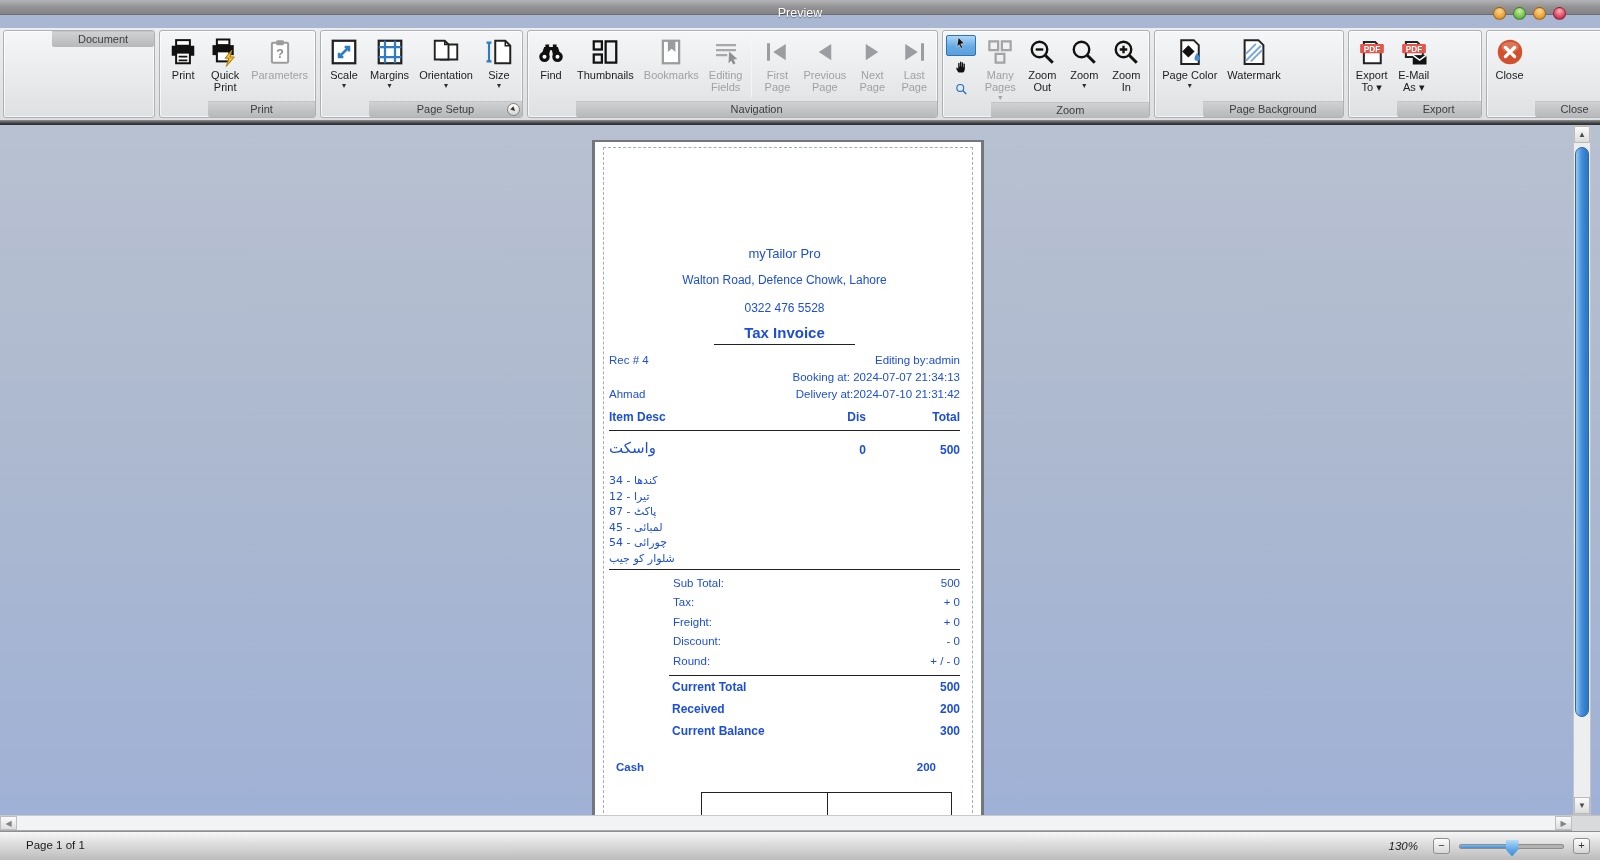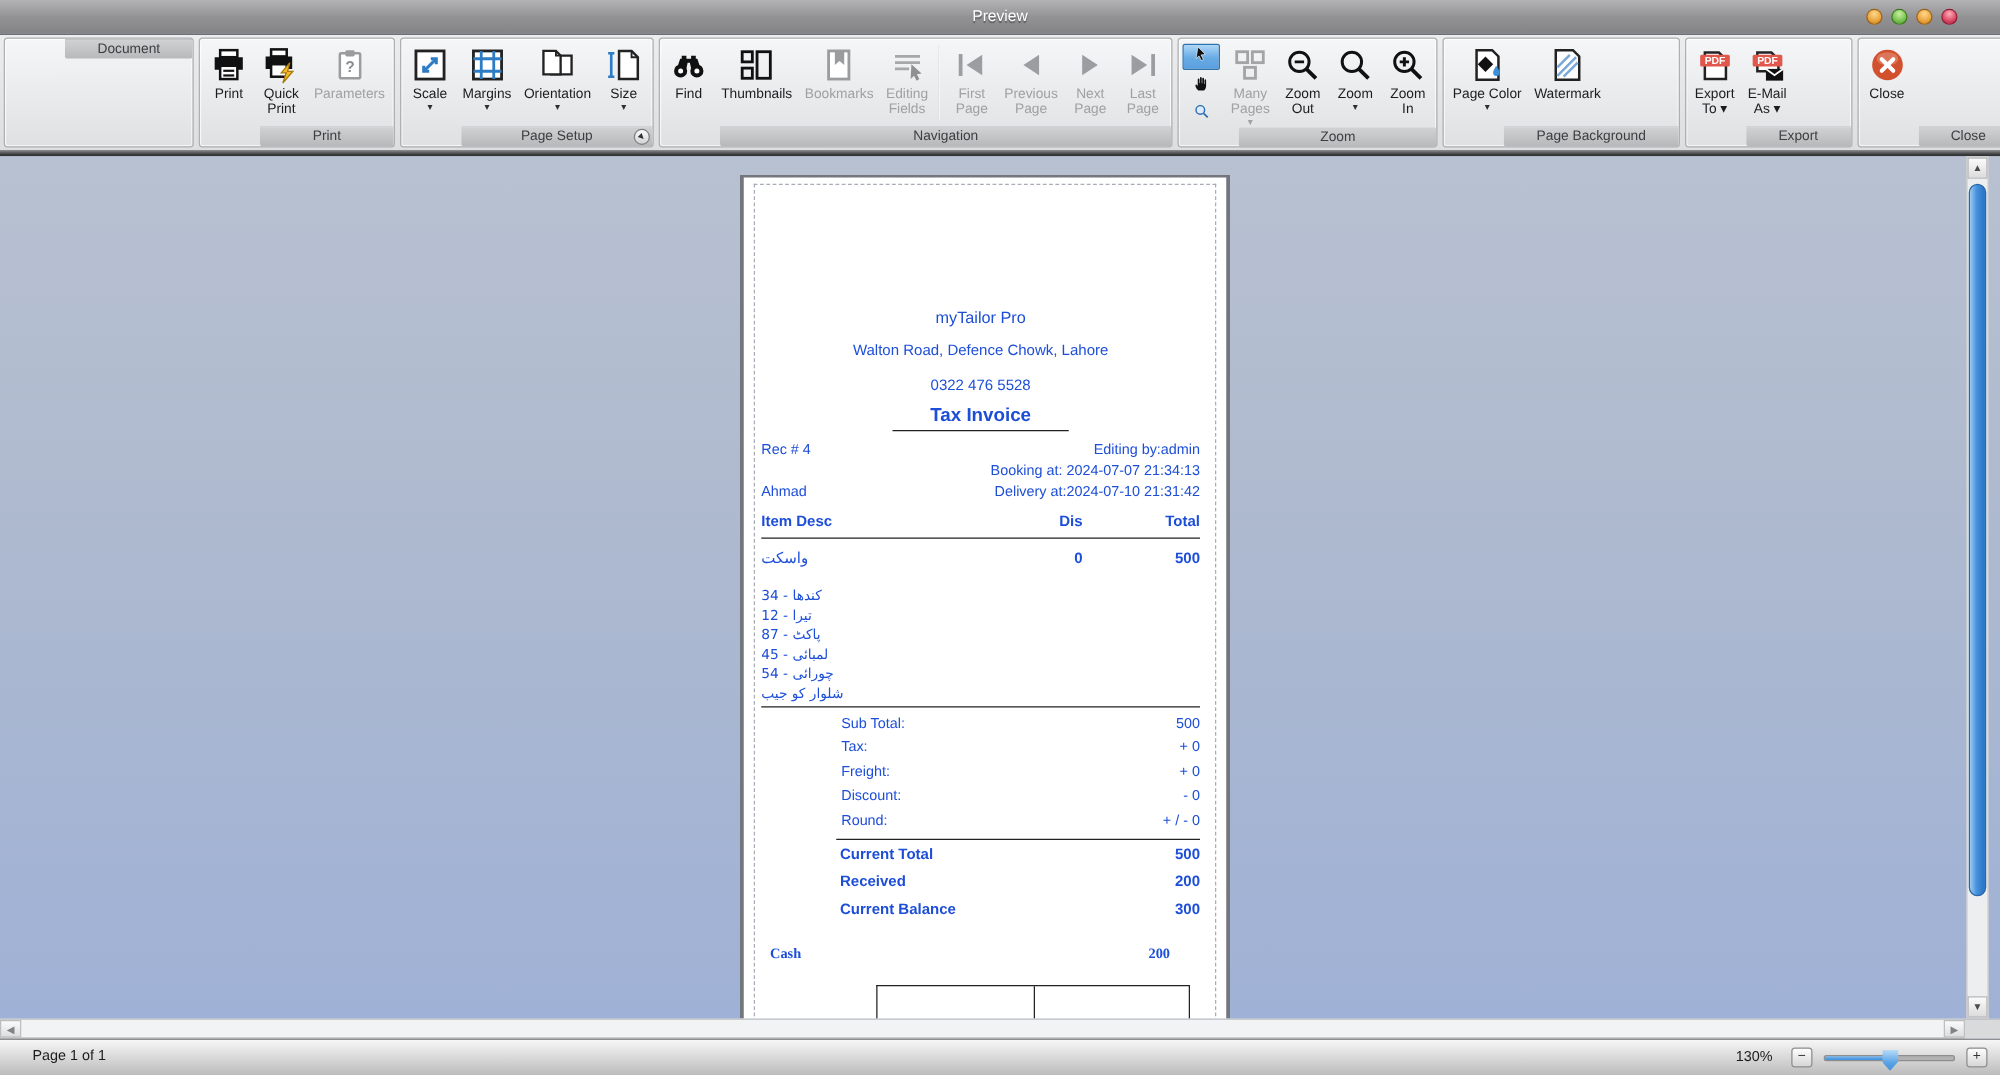--- a/index.html
+++ b/index.html
@@ -1,20 +1,20 @@
 <!DOCTYPE html>
 <html><head>
 <meta charset="utf-8">
 <style>
   * { box-sizing: border-box; margin: 0; padding: 0; }
   html,body { width:1600px; height:860px; overflow:hidden; }
   body { font-family:"Liberation Sans",sans-serif; position:relative; background:#a9b7d3; }
 
   
-  .titlebar { position:absolute; top:0; left:0; right:0; height:28px;
+  .titlebar { position:absolute; top:0; left:0; right:0; height:15px;
     background:linear-gradient(#b3b3b5,#939395 50%,#838385); border-bottom:1px solid #6f6f71; }
   .titlebar .title { position:absolute; left:0; right:0; top:6px; text-align:center;
     color:#fff; font-size:12.5px; text-shadow:0 1px 1px rgba(0,0,0,.4); }
   .winbtns { position:absolute; right:34px; top:7px; display:flex; gap:7px; }
   .winbtn { width:13px; height:13px; border-radius:50%; border:1px solid rgba(0,0,0,.35); }
 
   
   .ribbon { position:absolute; top:28px; left:0; right:0; height:92px;
     background:linear-gradient(#ecedee,#dcdedf); padding:2px 3px 0; display:flex; align-items:stretch; }
   .ribbon-edge { position:absolute; top:120px; left:0; right:0; height:5px;
@@ -64,36 +64,36 @@
     padding:0 30px 2px; border-bottom:1.5px solid #222; }
   .inforow { display:flex; justify-content:space-between; height:17px; font-size:11.5px;
     align-items:flex-end; }
   .inforows { margin-top:4px; }
   .tgrid { display:grid; grid-template-columns:1fr 60px 94px; align-items:end; }
   .thead { margin-top:10px; font-weight:bold; font-size:12px; line-height:15px; }
   .thead .r, .trow .r { text-align:right; }
   .hline { border-top:1.2px solid #222; }
   .hl1 { margin-top:5px; }
   .trow { margin-top:8px; font-size:12px; }
-  .trow .item { font-size:12px; font-family:"DejaVu Sans",sans-serif; text-align:left; }
+  .trow .item { font-size:15px; font-family:"DejaVu Sans",sans-serif; text-align:left; }
   .trow .v { font-weight:bold; }
   .meas { margin-top:16px; }
   .meas-line { direction:rtl; text-align:left; font-size:11px; line-height:15.5px;
     font-family:"DejaVu Sans",sans-serif; unicode-bidi:embed; }
   .hl2 { margin-top:3px; }
   .totals { margin-top:3px; }
   .trowline { display:flex; justify-content:space-between; height:19.5px; align-items:center;
     font-size:11.5px; }
   .trowline .lab { padding-left:64px; }
   .sumline { margin-left:60px; border-top:1.2px solid #222; margin-top:4px; }
   .sumrow { display:flex; justify-content:space-between; height:22px; align-items:center;
     font-size:12px; font-weight:bold; }
   .sumrow .lab { padding-left:63px; }
   .cashrow { margin-top:17px; display:flex; justify-content:space-between; height:16px;
-    font-size:11.5px; font-weight:bold; align-items:center;font-family:Liberation Serif, serif; }
+    font-size:11.5px; font-weight:bold; align-items:center; }
   .cashrow .lab { padding-left:7px; }
   .cashrow .val { margin-right:24px; }
   .bottom-box { margin-top:17px; margin-left:92px; width:251px; height:40px;
     border:1px solid #222; border-bottom:none; position:relative; }
   .bottom-box .div { position:absolute; left:50%; top:0; bottom:0; width:1px; background:#222; }
 
   
   .vscroll { position:absolute; top:125px; right:9px; width:18px; height:690px;
     background:#eceeef; border:1px solid #c2c4c6; }
   .sbtn { position:absolute; left:0; right:0; height:17px; background:linear-gradient(#fbfbfb,#dcdcdc);
@@ -110,21 +110,21 @@
     font-size:8px; color:#808284; cursor:pointer; }
   .hleft { left:0; } .hright { right:0; }
   .corner { position:absolute; top:815px; right:0; width:28px; height:16px; background:#d8dadc;
     border-top:1px solid #c0c2c4; }
 
   
   .statusbar { position:absolute; top:831px; left:0; right:0; height:29px;
     background:linear-gradient(#f6f6f6,#d6d6d6 55%,#bcbcbc); border-top:1px solid #8e8e90; }
   .pageinfo { position:absolute; left:26px; top:7px; font-size:11.5px; color:#1c1c1e; }
   .zoomctrl { position:absolute; right:10px; top:0; height:100%; display:flex; align-items:center; gap:9px; }
-  .zlabel { font-size:11.5px; color:#1c1c1e; margin-right:6px; }
+  .zlabel { font-size:11.5px; color:#1c1c1e; margin-right:6px;font-style:italic; }
   .zbtn { width:17px; height:16px; border:1px solid #8e8e90; border-radius:3px;
     background:linear-gradient(#fdfdfd,#d6d6d6); font-size:11px; line-height:13px; color:#333;
     text-align:center; cursor:pointer; }
   .ztrack { position:relative; width:105px; height:5px; background:#b2b2b2;
     border:1px solid #8e8e90; border-radius:2px; }
   .zfill { position:absolute; left:0; top:0; bottom:0; background:linear-gradient(#7db8ec,#3f8fdc); border-radius:2px; }
   .zthumb { position:absolute; top:-5px; width:13px; height:17px; margin-left:-6px;
     background:linear-gradient(#b4dbf8,#5ba3e4 60%,#3f8fdc); cursor:grab;
     clip-path:polygon(0 0,100% 0,100% 58%,50% 100%,0 58%); border:none; }
 </style>

